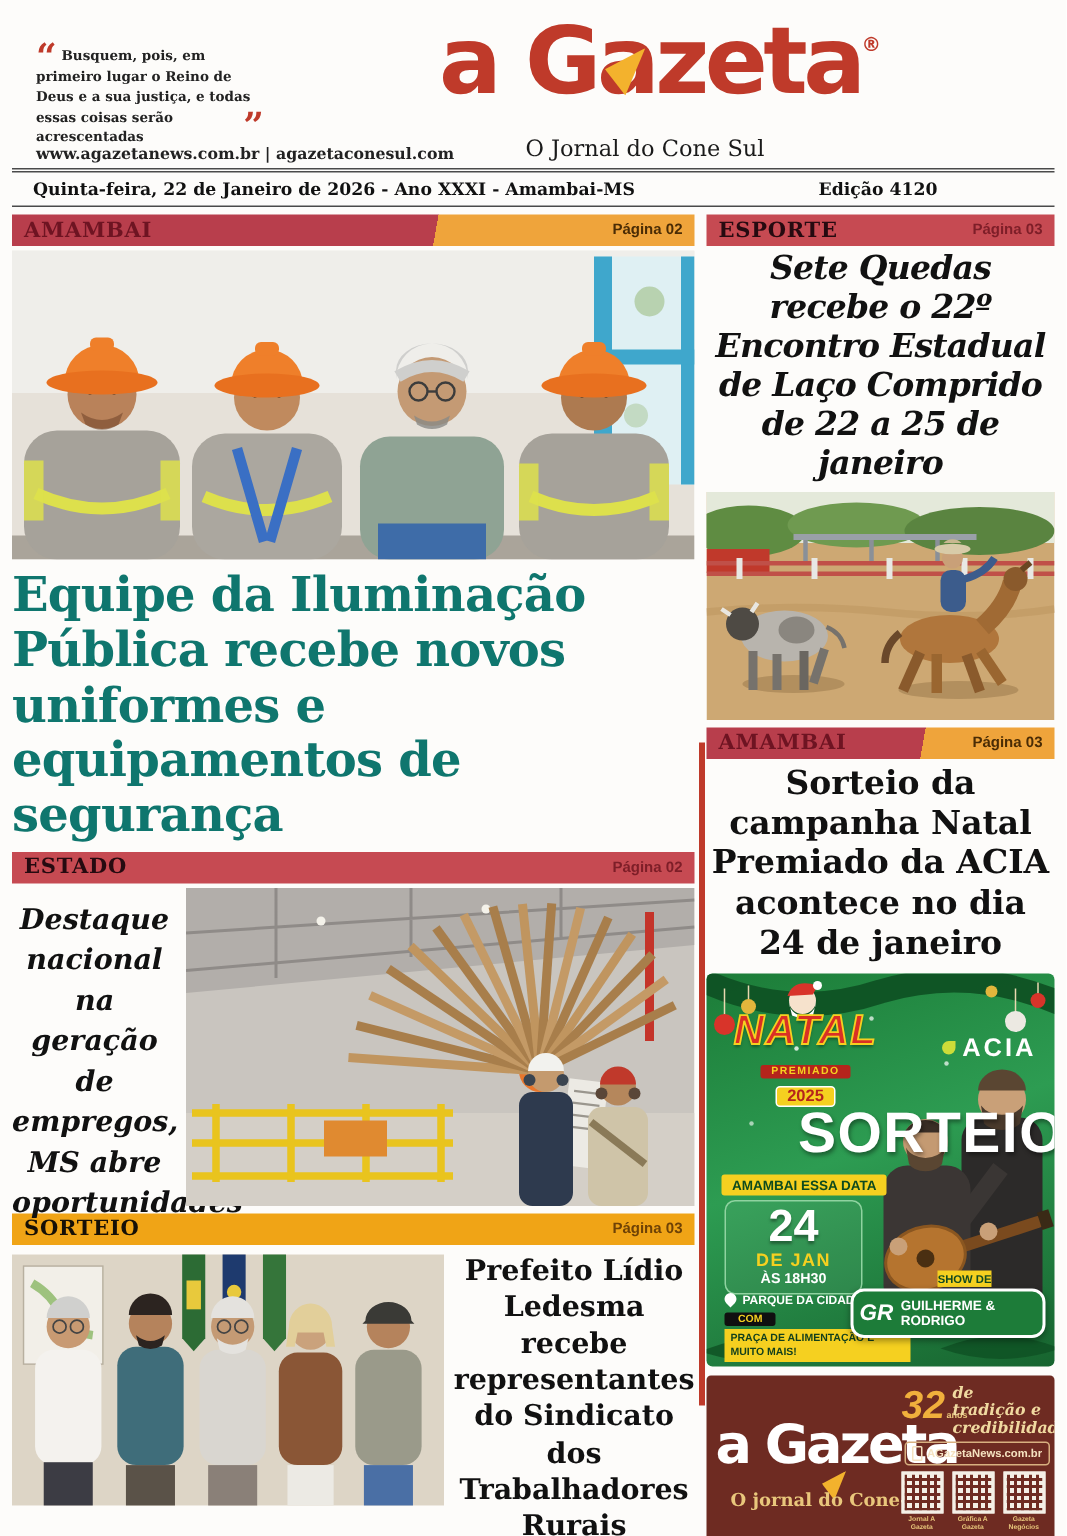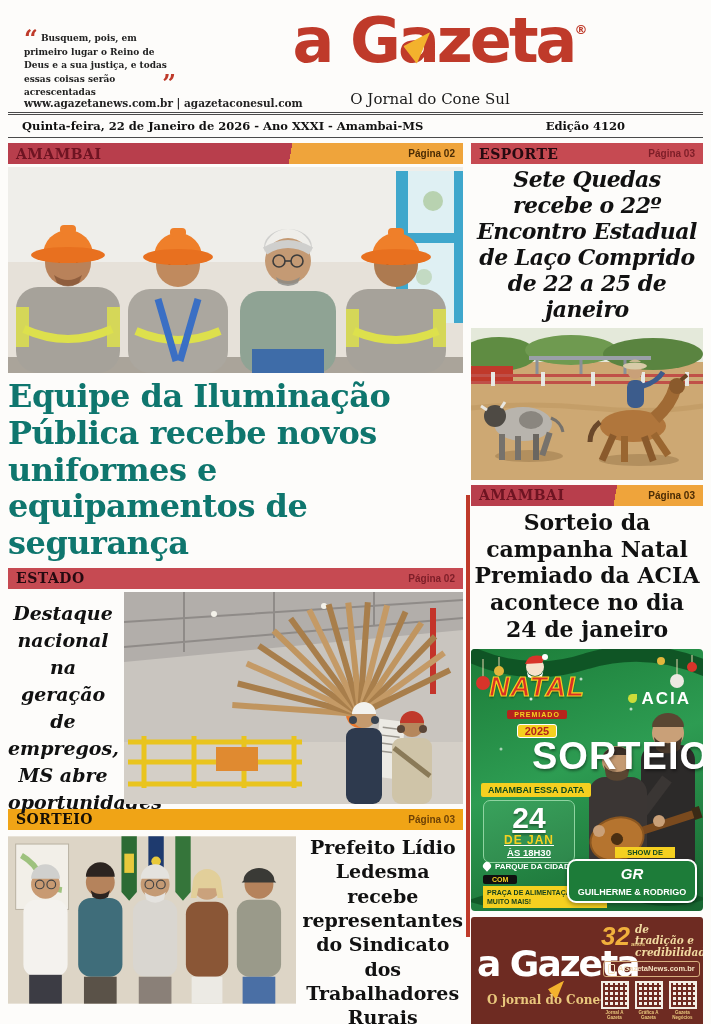--- a/index.html
+++ b/index.html
@@ -69,34 +69,34 @@
   .natal-year{display:inline-block;background:#f5d020;color:#b5241c;font:900 11px "Liberation Sans",sans-serif;
               padding:0 7px;border-radius:3px;border:1px solid #fff;margin-top:2px;}
   .acia-logo{right:12px;top:40px;font:800 17px "Liberation Sans",sans-serif;letter-spacing:2px;
              display:flex;align-items:center;gap:4px;}
   .acia-leaf{width:9px;height:9px;background:#cddc39;border-radius:50% 0 50% 50%;display:inline-block;}
   .sorteio{left:0;top:86px;width:100%;text-align:center;font:900 38px "Liberation Sans",sans-serif;
            letter-spacing:1px;color:#fff;text-shadow:1px 2px 3px rgba(0,0,0,.4);padding-left:34px;}
   .guarde{left:10px;top:134px;background:#f5d020;color:#0e4a1e;font:800 9px "Liberation Sans",sans-serif;
           padding:2px 7px;border-radius:2px;}
   .datebox{left:12px;top:151px;width:90px;border:1px solid #8fd3a0;border-radius:7px;text-align:center;
-           padding:2px 0 4px;background:rgba(255,255,255,.06);text-decoration:underline;}
+           padding:2px 0 4px;background:rgba(255,255,255,.06);}
   .d-day{font:900 30px "Liberation Sans",sans-serif;line-height:1;color:#fff;text-shadow:0 2px 2px rgba(0,0,0,.35);}
   .d-mon{font:900 12px "Liberation Sans",sans-serif;color:#f5d020;letter-spacing:1px;}
   .d-time{font:800 9.5px "Liberation Sans",sans-serif;color:#fff;}
   .loc{left:12px;top:213px;display:flex;gap:4px;align-items:center;font:800 8px "Liberation Sans",sans-serif;}
   .pin{width:8px;height:8px;background:#fff;border-radius:50% 50% 50% 0;transform:rotate(-45deg);}
   .com-badge{left:12px;top:226px;background:#101010;color:#f5d020;font:800 7px "Liberation Sans",sans-serif;
              padding:1px 9px;border-radius:2px;}
   .extras{left:12px;top:237px;width:116px;background:#f5d020;color:#123f1c;
           font:800 7px "Liberation Sans",sans-serif;line-height:1.3;padding:2px 4px;}
-  .show-de{right:28px;top:198px;background:#f5d020;color:#134a20;font:800 7.5px "Liberation Sans",sans-serif;
-           padding:1px 12px;}
+  .show-de{right:42px;top:198px;background:#f5d020;color:#134a20;font:800 7.5px "Liberation Sans",sans-serif;
+           padding:1px 0;}
   .gr-badge{right:6px;top:210px;width:118px;border:2px solid #fff;background:#1d7c39;border-radius:9px;
-            padding:4px 4px;display:flex;gap:5px;align-items:center;box-shadow:0 2px 4px rgba(0,0,0,.35);flex-direction:column;}
+            padding:4px 4px;display:flex;gap:5px;align-items:center;box-shadow:0 2px 4px rgba(0,0,0,.35);}
   .gr{font:800 15px "Liberation Sans",sans-serif;color:#fff;font-style:italic;}
   .artists{font:800 9px "Liberation Sans",sans-serif;color:#fff;line-height:1.15;text-align:left;}
   
   .gazeta-ad{position:relative;height:116px;background:#6e2b22;border-radius:3px;overflow:hidden;color:#fff;}
   .gazeta-ad .abs{position:absolute;}
   .gz-logo{left:6px;top:26px;font:800 36px "DejaVu Sans",sans-serif;letter-spacing:-2px;color:#fff;}
   .gz-accent{position:absolute;left:72px;top:40px;width:18px;height:16px;background:#f3b22d;
              clip-path:polygon(0 20%,100% 0,25% 100%);transform:rotate(-18deg);}
   .gz-tag{left:16px;top:76px;font:700 12px "DejaVu Serif",serif;color:#e9c77c;}
   .gz-32{left:130px;top:4px;font:900 26px "Liberation Sans",sans-serif;font-style:italic;color:#f0b03c;}

